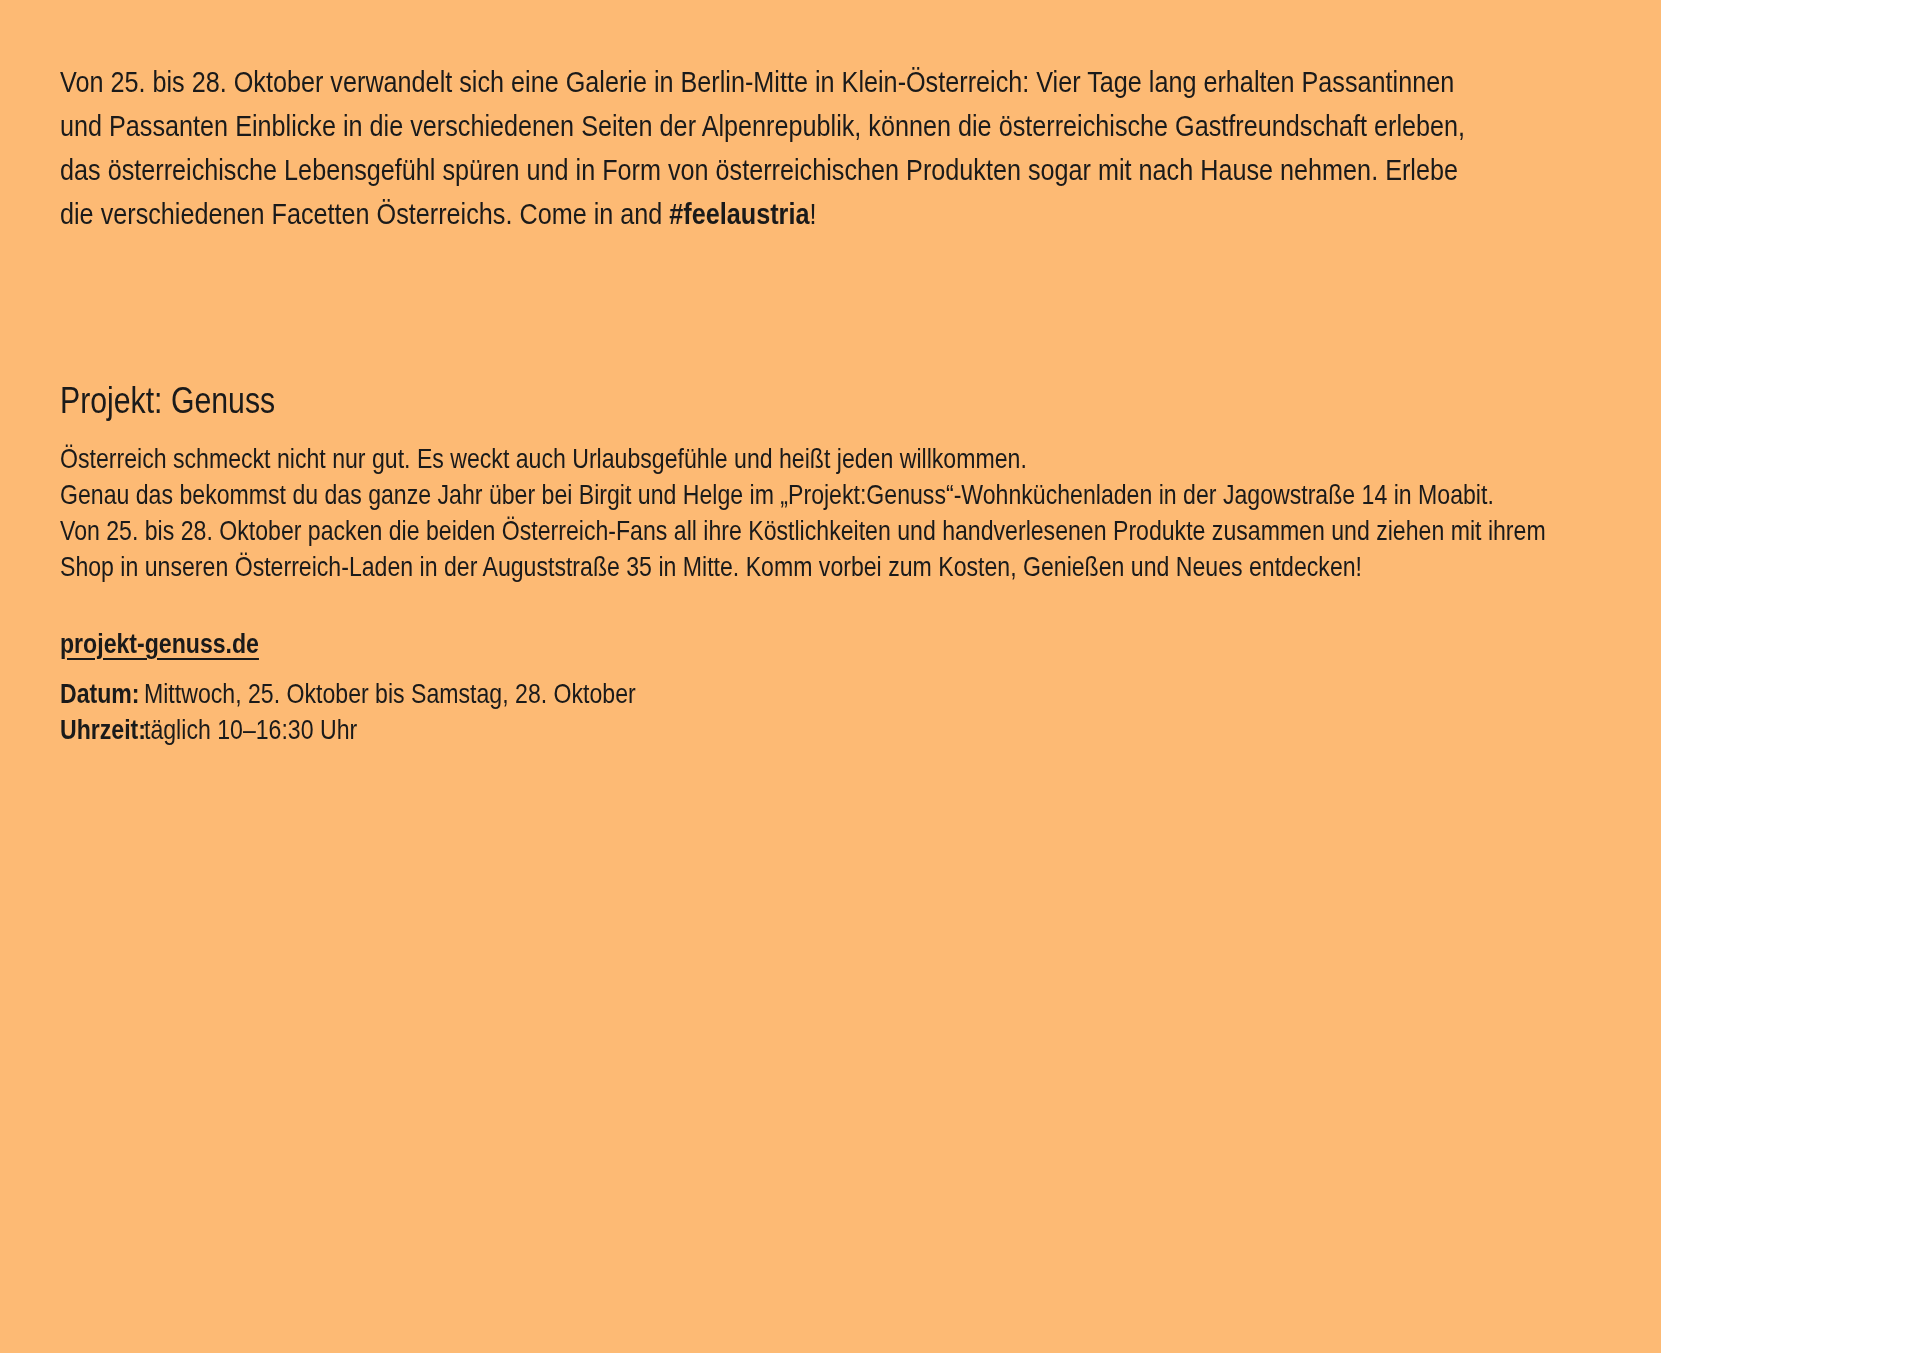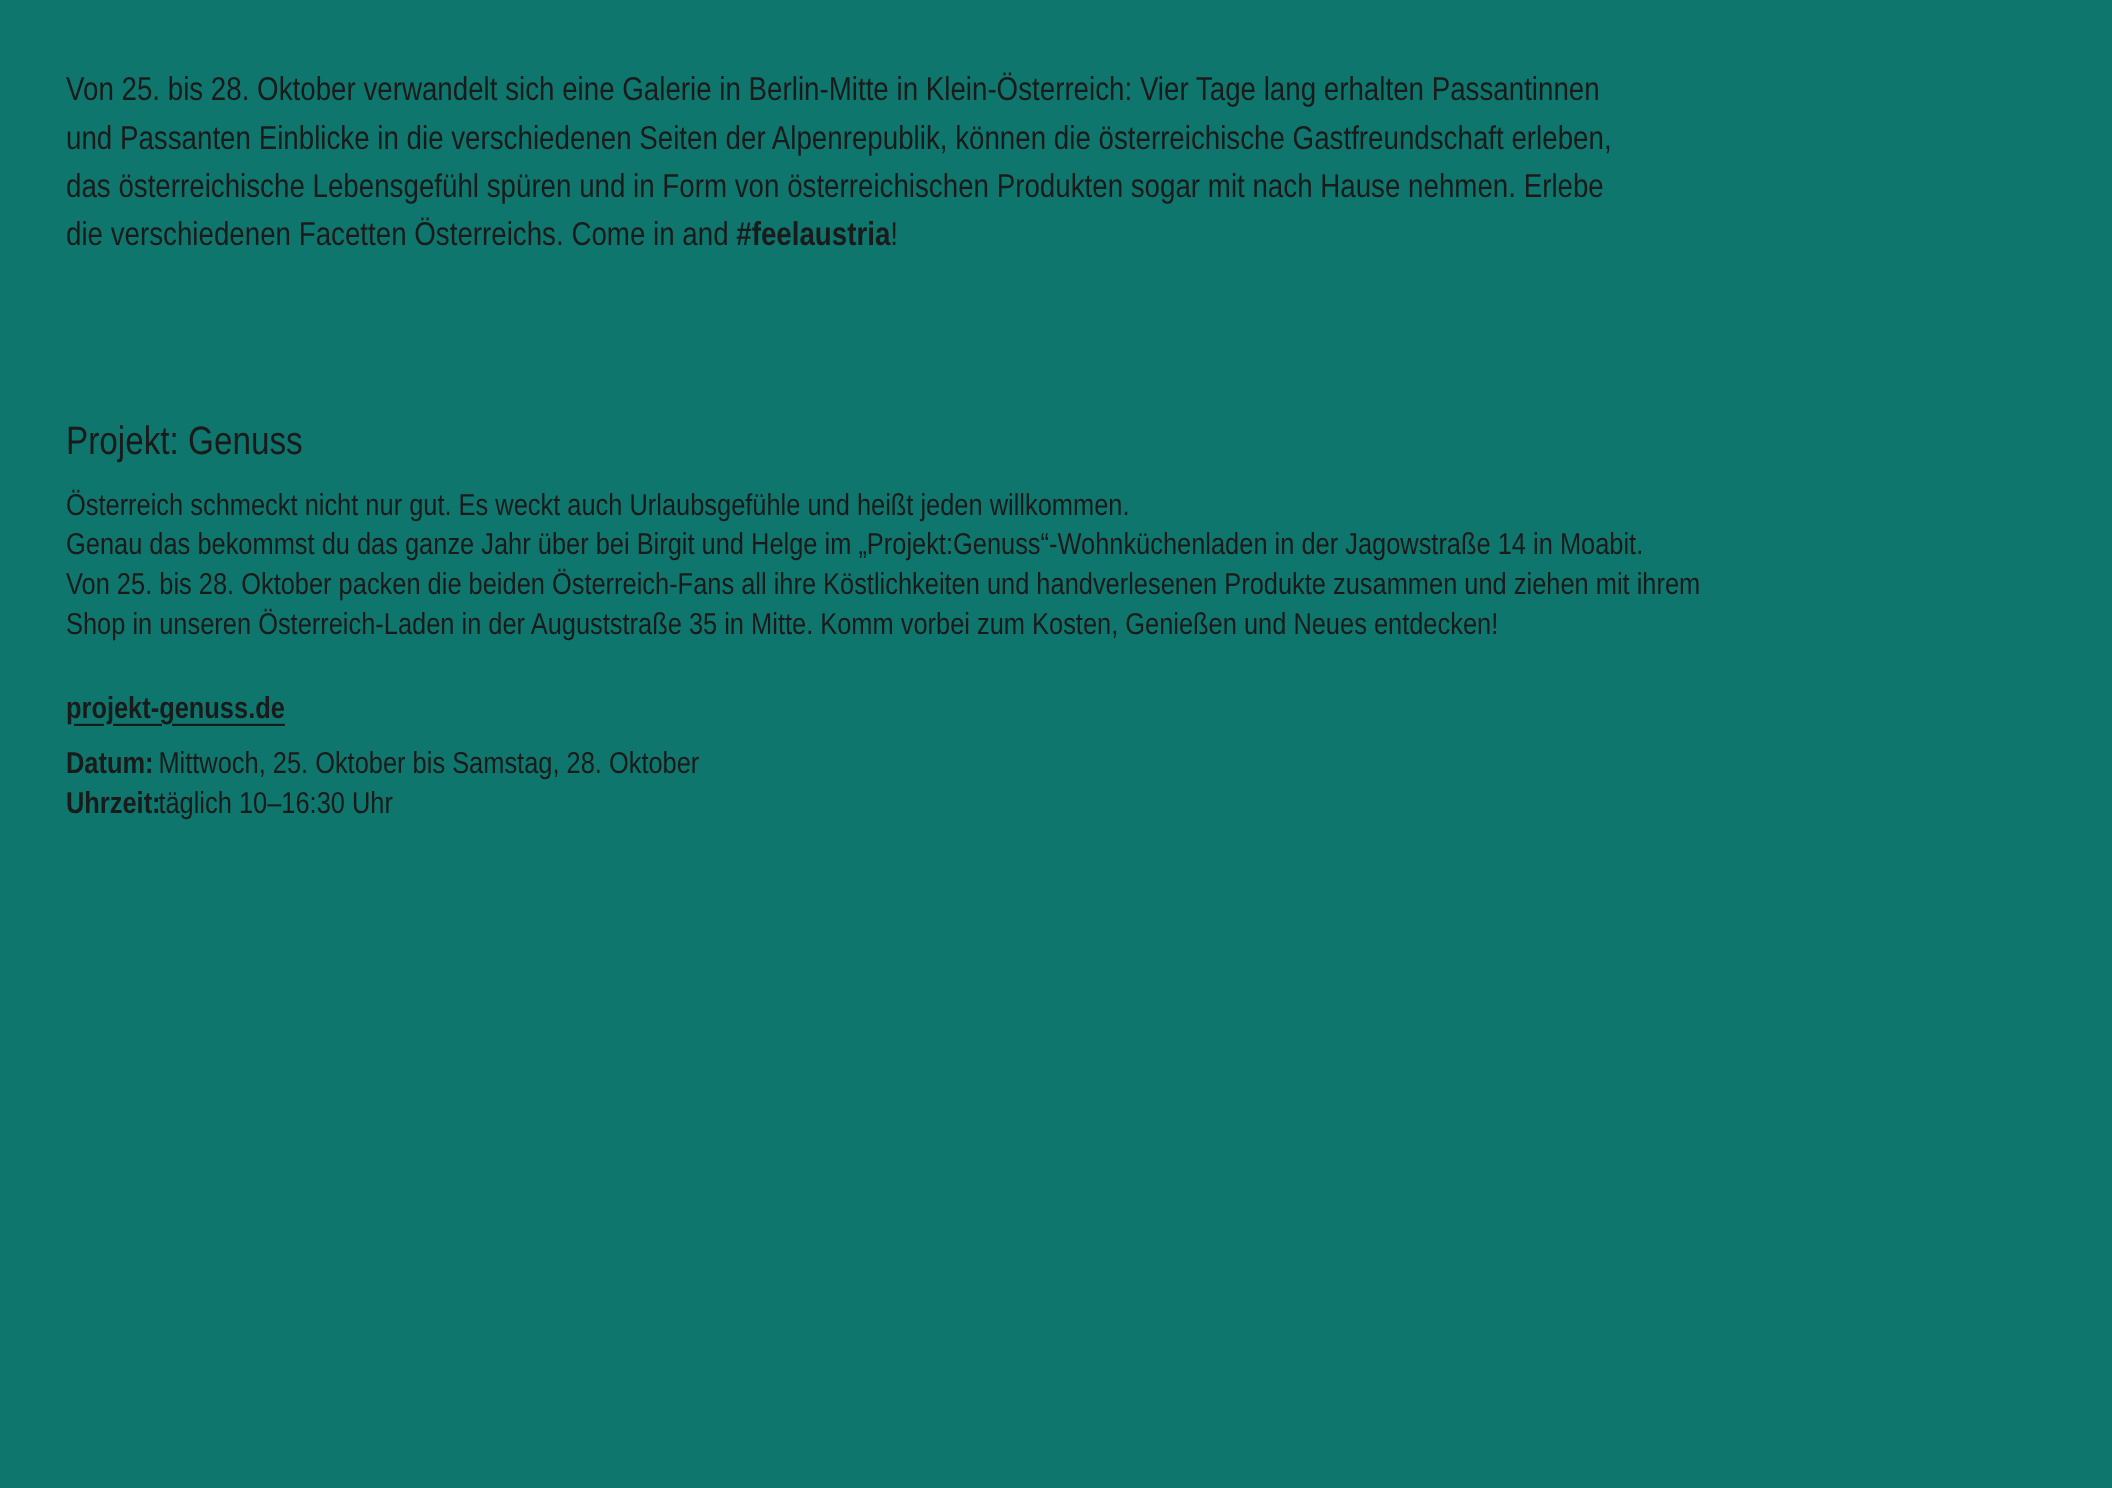--- a/index.html
+++ b/index.html
@@ -1,20 +1,20 @@
 <!DOCTYPE html>
 <html lang="de"><head>
 <meta charset="utf-8">
 <style>
   * { margin:0; padding:0; box-sizing:border-box; }
   html,body { background:#ffffff; }
   .page {
     position:relative;
-    width:1920px; height:1353px;
-    background:#0f766e;
+    width:1661px; height:1353px;
+    background:#fdba74;
     font-family:"Liberation Sans","DejaVu Sans",sans-serif;
     color:#1a1a1a;
     overflow:hidden;
   }
   
   .condensed { transform:scaleX(0.84); transform-origin:0 0; }
 
   .intro {
     position:absolute; left:60px; top:60px;
     font-size:30px; line-height:44px; white-space:nowrap;

